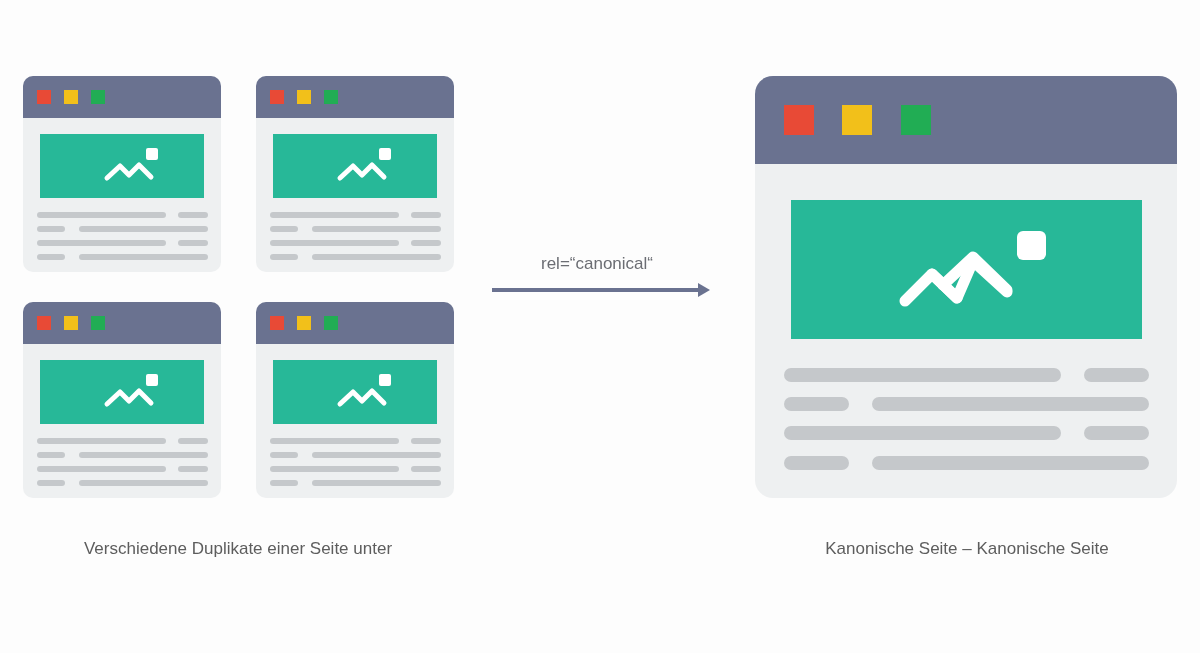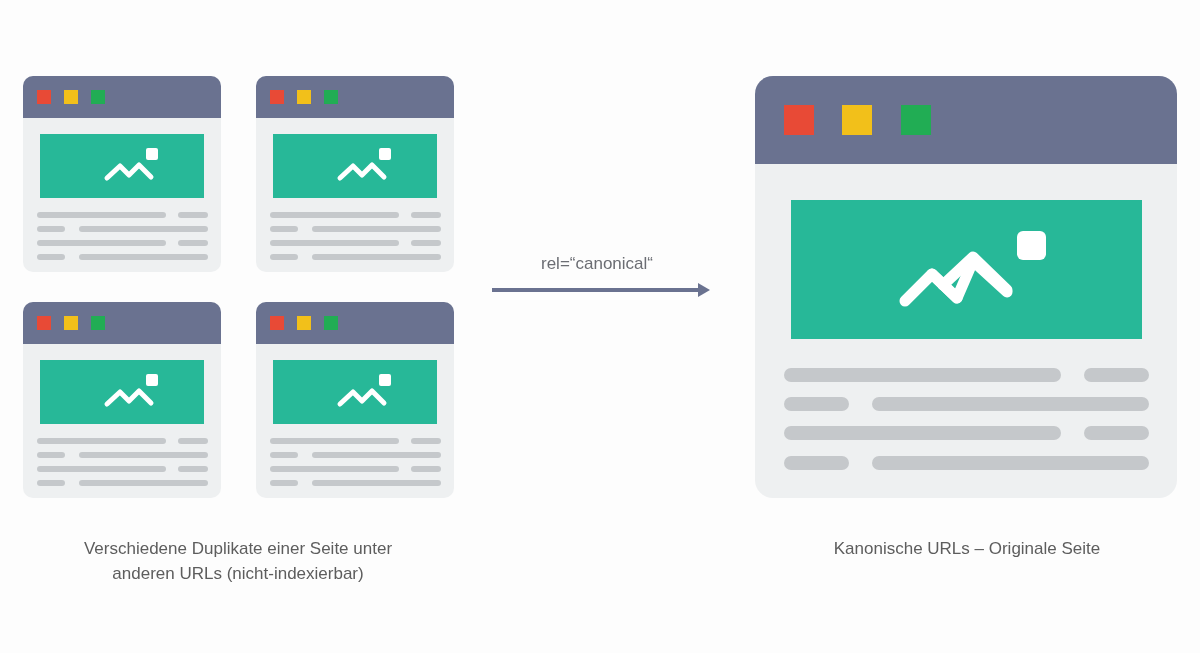--- a/index.html
+++ b/index.html
@@ -135,21 +135,20 @@
     <div class="line" style="left:14px; top:150px; width:28px;"></div>
     <div class="line" style="left:56px; top:150px; width:129px;"></div>
     <div class="line" style="left:14px; top:164px; width:129px;"></div>
     <div class="line" style="left:155px; top:164px; width:30px;"></div>
     <div class="line" style="left:14px; top:178px; width:28px;"></div>
     <div class="line" style="left:56px; top:178px; width:129px;"></div>
   </div>
 
   <div class="caption" style="left:18px; top:536px; width:440px;">
     <span>Verschiedene Duplikate einer Seite unter</span>
-    <span>anderen URLs (nicht-indexierbar)</span>
   </div>
 </div>
 
 <div>
   <div class="arrow-label">rel=“canonical“</div>
   <div class="arrow"></div>
   <div class="arrow-head"></div>
 </div>
 
 <div>
@@ -171,15 +170,15 @@
     <div class="line" style="left:329px; top:292px; width:65px;"></div>
     <div class="line" style="left:29px; top:321px; width:65px;"></div>
     <div class="line" style="left:117px; top:321px; width:277px;"></div>
     <div class="line" style="left:29px; top:350px; width:277px;"></div>
     <div class="line" style="left:329px; top:350px; width:65px;"></div>
     <div class="line" style="left:29px; top:380px; width:65px;"></div>
     <div class="line" style="left:117px; top:380px; width:277px;"></div>
   </div>
 
   <div class="caption" style="left:767px; top:536px; width:400px;">
-    <span>Kanonische URLs – Originale Seite</span>
+    <span>Kanonische Seite – Kanonische Seite</span>
   </div>
 </div>
 
 </body></html>

